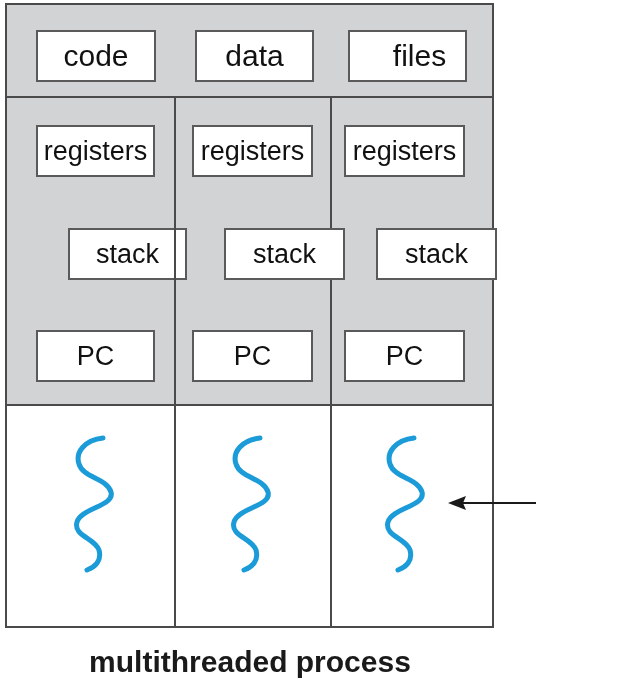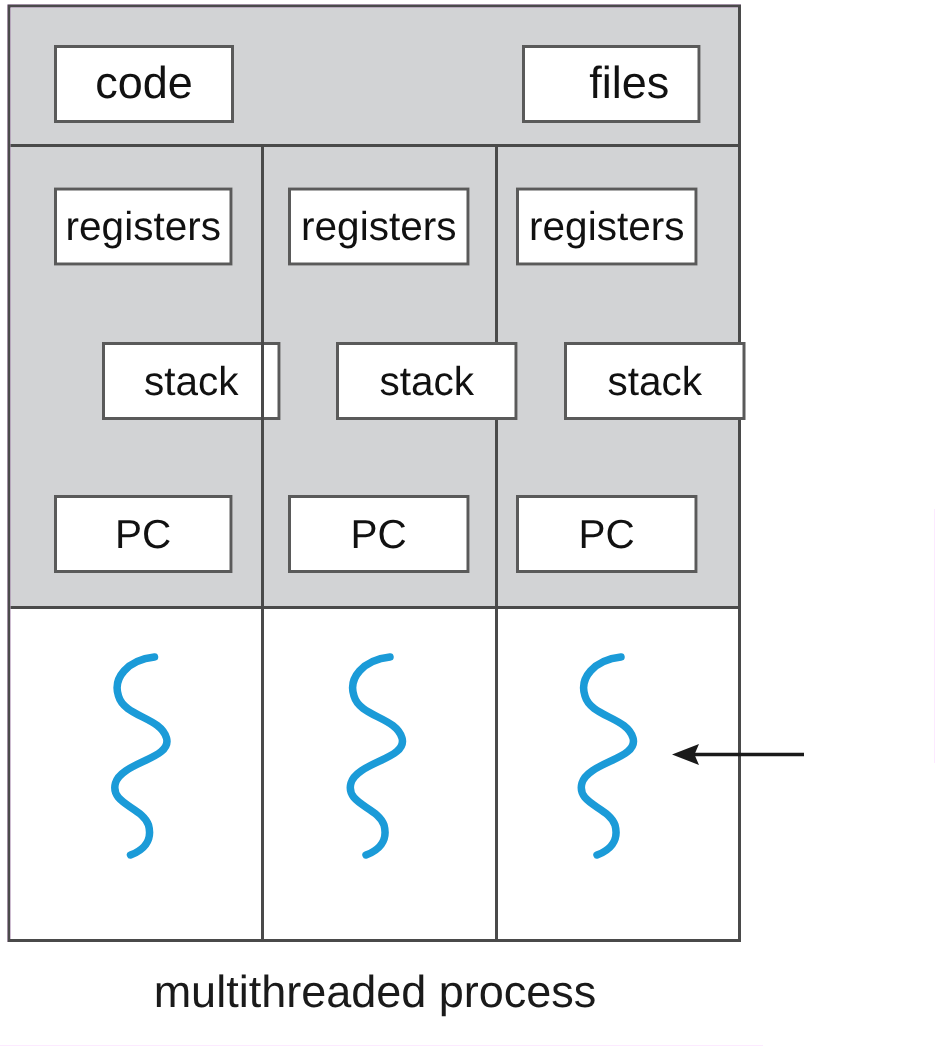--- a/index.html
+++ b/index.html
@@ -26,21 +26,21 @@
 
   
   .process-frame {
     position: absolute;
     left: 5px;
     top: 3px;
     width: 489px;   
     height: 625px;
     box-sizing: border-box;
     border: 2px solid #4a4a4a;
-    background: #f0abfc;
+    background: #4d7c0f;
     text-decoration: underline;
   }
 
   
   .shared-region {
     position: absolute;
     left: 0;
     top: 0;
     right: 0;
     height: 399px;
@@ -177,33 +177,35 @@
   
   .caption {
     position: absolute;
     left: 0;
     top: 645px;
     width: 500px;
     text-align: center;
     font-size: 30px;
     color: #1a1a1a;
     white-space: nowrap;
+    font-weight: bold;
   }
 </style>
 </head>
 <body>
 
 <div id="diagram-root">
 
   <div class="process-frame">
 
     <div class="shared-region">
 
       <div class="top-band">
         <div class="cell-box box-code">code</div>
+        <div class="cell-box box-data">data</div>
         <div class="cell-box box-files">files</div>
       </div>
 
       <div class="thread-band">
 
         <div class="thread-col-gray c0">
           <div class="cell-box box-registers">registers</div>
           <div class="cell-box box-stack">stack</div>
           <div class="cell-box box-pc">PC</div>
         </div>

